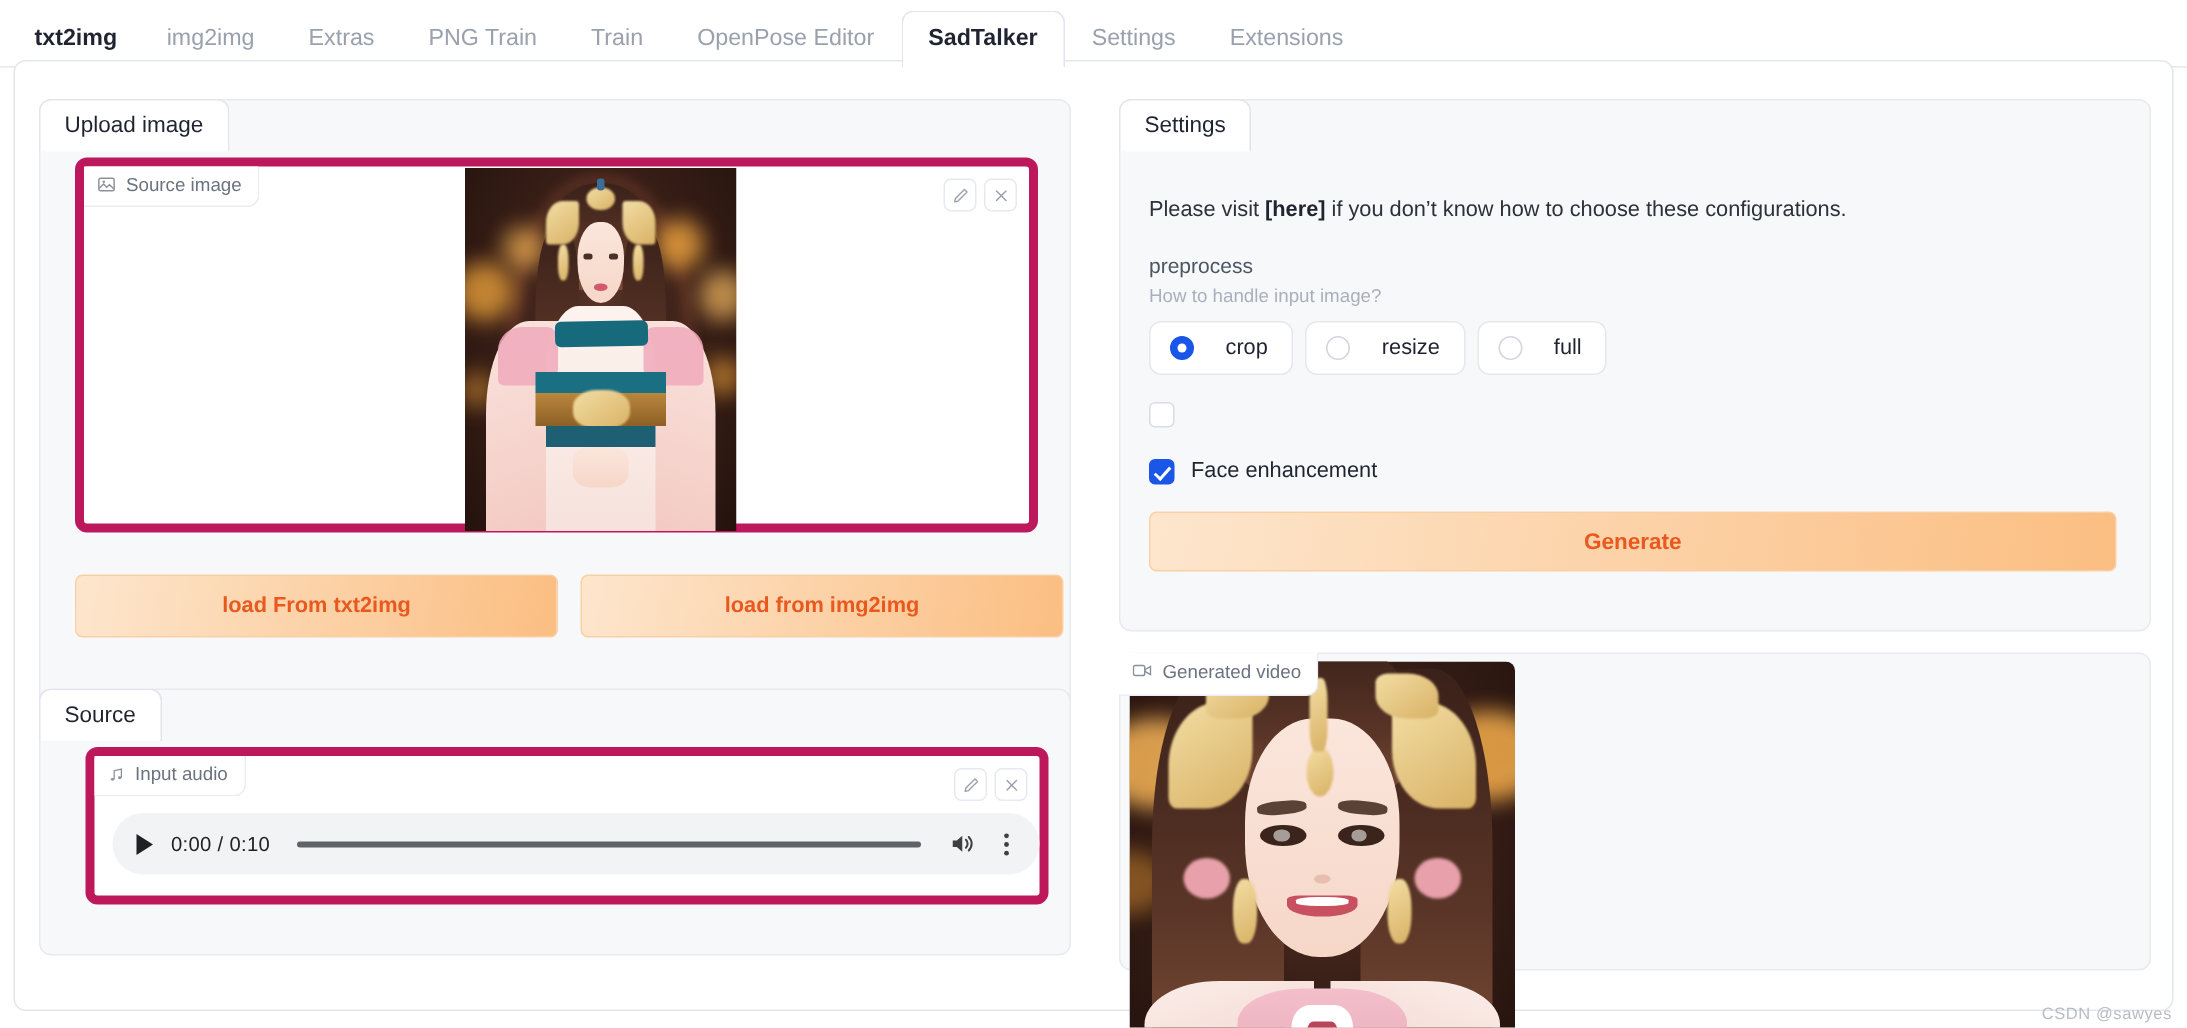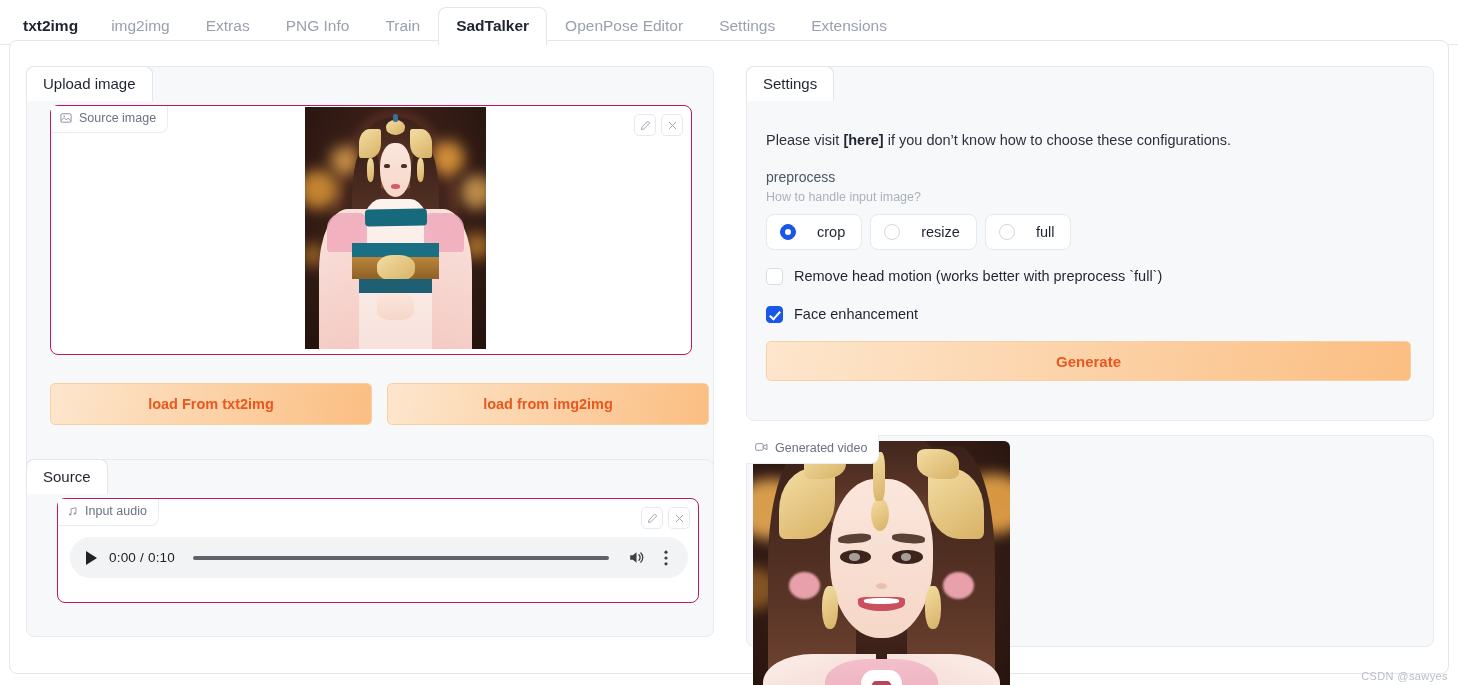--- a/index.html
+++ b/index.html
@@ -79,21 +79,21 @@
     white-space: nowrap;
   }
 
   
   #upload-image-panel { left: 16px; top: 25px; width: 688px; height: 428px; }
   #upload-audio-panel { left: 16px; top: 418px; width: 688px; height: 178px; }
 
   .field-box {
     position: absolute;
     background: #ffffff;
-    border: 1px solid #be185d;
+    border: 6px solid #be185d;
     border-radius: 8px;
   }
   .field-tag {
     position: absolute; left: 0; top: 0;
     display: flex; align-items: center; gap: 7px;
     background: #ffffff;
     border: 1px solid #e9ecf2;
     border-top: none; border-left: none;
     border-radius: 0 0 8px 0;
     padding: 6px 11px 7px 9px;
@@ -264,24 +264,24 @@
 </style>
 </head>
 <body>
 
 <div class="app">
 
   <div class="topbar">
     <div class="toptab first">txt2img</div>
     <div class="toptab">img2img</div>
     <div class="toptab">Extras</div>
-    <div class="toptab">PNG Info</div>
+    <div class="toptab">PNG Train</div>
     <div class="toptab">Train</div>
+    <div class="toptab">OpenPose Editor</div>
     <div class="toptab active">SadTalker</div>
-    <div class="toptab">OpenPose Editor</div>
     <div class="toptab">Settings</div>
     <div class="toptab">Extensions</div>
   </div>
   <div class="topbar-underline"></div>
 
   <div class="outer">
     <div class="cols">
 
       <div class="panel" id="upload-image-panel">
         <div class="panel-tabrow">
@@ -447,21 +447,20 @@
               <span>resize</span>
             </div>
             <div class="radio-pill">
               <span class="radio-dot"></span>
               <span>full</span>
             </div>
           </div>
 
           <div class="check-row" id="remove-head-motion-row">
             <span class="check-box"></span>
-            <span>Remove head motion (works better with preprocess `full`)</span>
           </div>
 
           <div class="check-row checked" id="face-enhancement-row">
             <span class="check-box"></span>
             <span>Face enhancement</span>
           </div>
 
           <div class="btn-orange" id="generate-btn">
             <span>Generate</span>
           </div>

